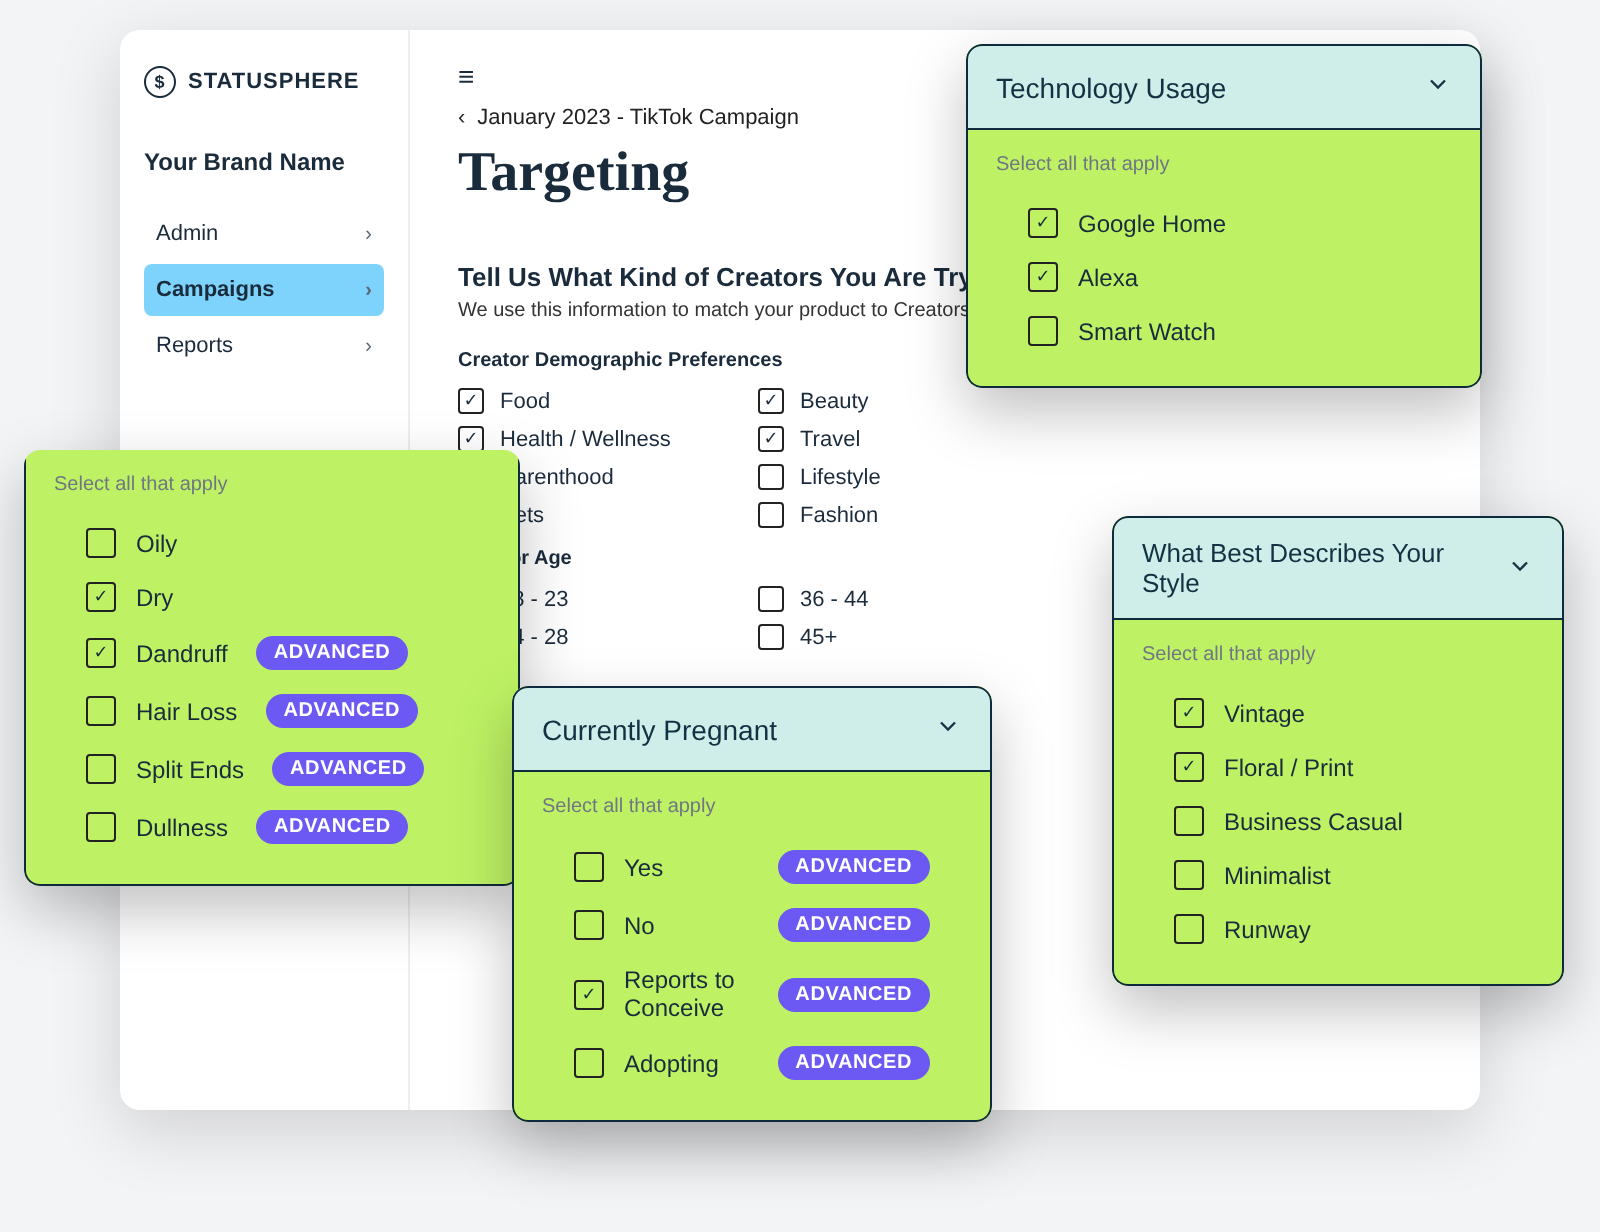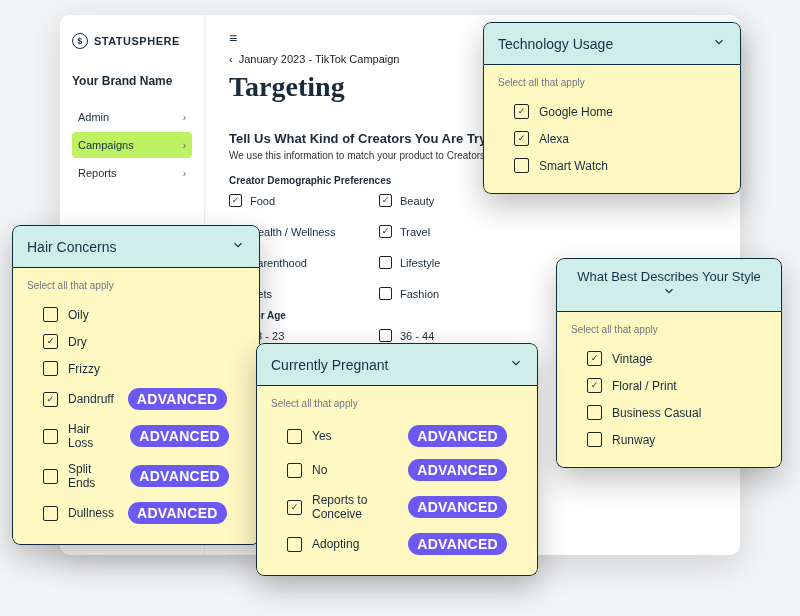--- a/index.html
+++ b/index.html
@@ -49,99 +49,99 @@
   .brand-name { font-size: 12px; font-weight: 700; margin-top: 25px; }
   .nav { margin-top: 16px; font-size: 11px; }
   .nav-item {
     display: flex; justify-content: space-between; align-items: center;
     padding: 7px 6px;
     border-radius: 4px;
     cursor: pointer;
     margin-bottom: 2px;
     gap: 20px;
   }
-  .nav-item.active { background: #bef264; }
+  .nav-item.active { background: #7dd3fc; font-weight: bold; }
   .chev { font-size: 10px; color: #5a6570; }
 
   .main {
     flex: 1;
     padding: 16px 24px 0 24px;
   }
   .hamburger { font-size: 14px; line-height: 1; margin-bottom: 8px; }
   .breadcrumb { font-size: 11px; display:flex; align-items:center; gap:6px; color:#222; }
   .page-title { font-size: 28px; font-weight: 800; margin-top: 6px; margin-bottom: 28px; font-family: Liberation Serif, serif; }
 
   .section-title { font-size: 13px; font-weight: 700; margin-bottom: 4px; }
   .section-sub { font-size: 10px; color: #333; margin-bottom: 14px; }
   .section-h { font-size: 10px; font-weight: 700; margin-top: 10px; margin-bottom: 8px; }
 
-  .pref-grid { display: grid; grid-template-columns: 150px 150px; row-gap: 18px; }
+  .pref-grid { display: grid; grid-template-columns: 150px 150px; row-gap: 6px; }
   .pref-row { display:flex; align-items:center; gap:8px; font-size:11px; }
   .cb {
     width: 13px; height: 13px; border: 1.3px solid #222; border-radius: 2px;
     display:inline-flex; align-items:center; justify-content:center;
     flex-shrink: 0;
   }
   .cb.checked::after {
     content: "✓";
     font-size: 9px;
     line-height: 1;
   }
 
   
   .card {
     position: absolute;
-    background: #fef9c3;
+    background: #bef264;
     border-radius: 8px;
     box-shadow: 0 12px 30px rgba(0,0,0,.25);
     overflow: hidden;
   }
   .card-header {
     background: #cfeeea;
     border: 1.5px solid #0f2a3c;
     border-radius: 8px 8px 0 0;
     padding: 12px 14px;
     display: flex;
     align-items: center;
     justify-content: space-between;
     font-size: 14px;
     font-weight: 500;
     color: #123244;
   }
-  .card-header.tight { padding: 10px 14px; font-size: 13px; flex-direction: column; }
+  .card-header.tight { padding: 10px 14px; font-size: 13px; }
   .card-body {
     padding: 12px 14px 14px 14px;
     border: 1.5px solid #0f2a3c;
     border-top: none;
     border-radius: 0 0 8px 8px;
   }
   .hint { font-size: 10px; color:#707782; margin-bottom: 10px; }
   .opt {
     display:flex; align-items:center; gap:10px;
     padding: 6px 16px;
     font-size: 12px;
   }
   .opt .cb { width:15px; height:15px; }
   .badge {
     background: #6c59f3;
     color: #fff;
-    font-size: 14px;
+    font-size: 10px;
     font-weight: 700;
     letter-spacing: .3px;
     padding: 3px 9px;
     border-radius: 999px;
     margin-left: auto;
   }
   .badge.inline { margin-left: 4px; }
 
   
   #card-tech { left: 483px; top: 22px; width: 258px; }
   #card-hair { left: 12px;  top: 225px; width: 248px; }
   #card-style{ left: 556px; top: 258px; width: 226px; }
-  #card-preg { left: 256px; top: 343px; width: 282px; }
+  #card-preg { left: 256px; top: 343px; width: 240px; }
 
   .chevron-down-icon { display:inline-block; }
   .chevron-down-icon svg { width:14px; height:14px; stroke:#163344; stroke-width:2; fill:none; }
 </style>
 </head>
 <body>
 
 <div class="app-window">
   <aside class="sidebar">
     <div class="brand">
@@ -251,39 +251,29 @@
         <span class="cb checked"></span>
         <span>Alexa</span>
       </div>
       <div class="opt">
         <span class="cb"></span>
         <span>Smart Watch</span>
       </div>
     </div>
   </div>
 <div class="card" id="card-hair">
-    <div class="card-header">
-      <span>Hair Concerns</span>
-      <span class="chevron-down-icon"><svg viewBox="0 0 24 24">
-          <polyline points="6 9 12 15 18 9"></polyline>
-        </svg></span>
-    </div>
     <div class="card-body">
       <div class="hint">Select all that apply</div>
       <div class="opt">
         <span class="cb"></span>
         <span>Oily</span>
       </div>
       <div class="opt">
         <span class="cb checked"></span>
         <span>Dry</span>
-      </div>
-      <div class="opt">
-        <span class="cb"></span>
-        <span>Frizzy</span>
       </div>
       <div class="opt">
         <span class="cb checked"></span>
         <span>Dandruff</span>
         <span class="badge inline">ADVANCED</span>
       </div>
       <div class="opt">
         <span class="cb"></span>
         <span>Hair Loss</span>
         <span class="badge inline">ADVANCED</span>
@@ -316,20 +306,24 @@
       <div class="opt">
         <span class="cb checked"></span>
         <span>Floral / Print</span>
       </div>
       <div class="opt">
         <span class="cb"></span>
         <span>Business Casual</span>
       </div>
       <div class="opt">
         <span class="cb"></span>
+        <span>Minimalist</span>
+      </div>
+      <div class="opt">
+        <span class="cb"></span>
         <span>Runway</span>
       </div>
     </div>
   </div>
 <div class="card" id="card-preg">
     <div class="card-header">
       <span>Currently Pregnant</span>
       <span class="chevron-down-icon"><svg viewBox="0 0 24 24">
           <polyline points="6 9 12 15 18 9"></polyline>
         </svg></span>

